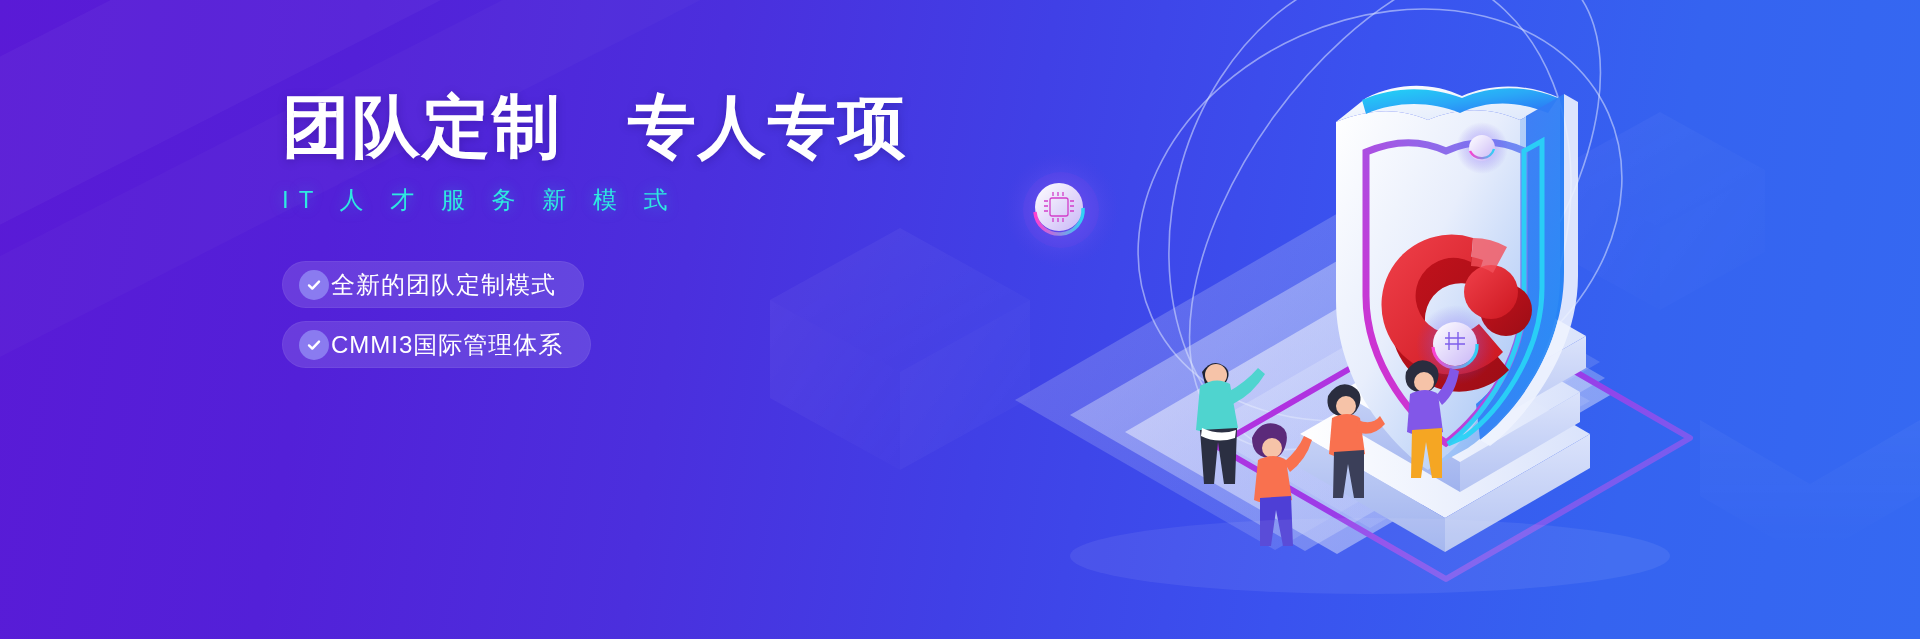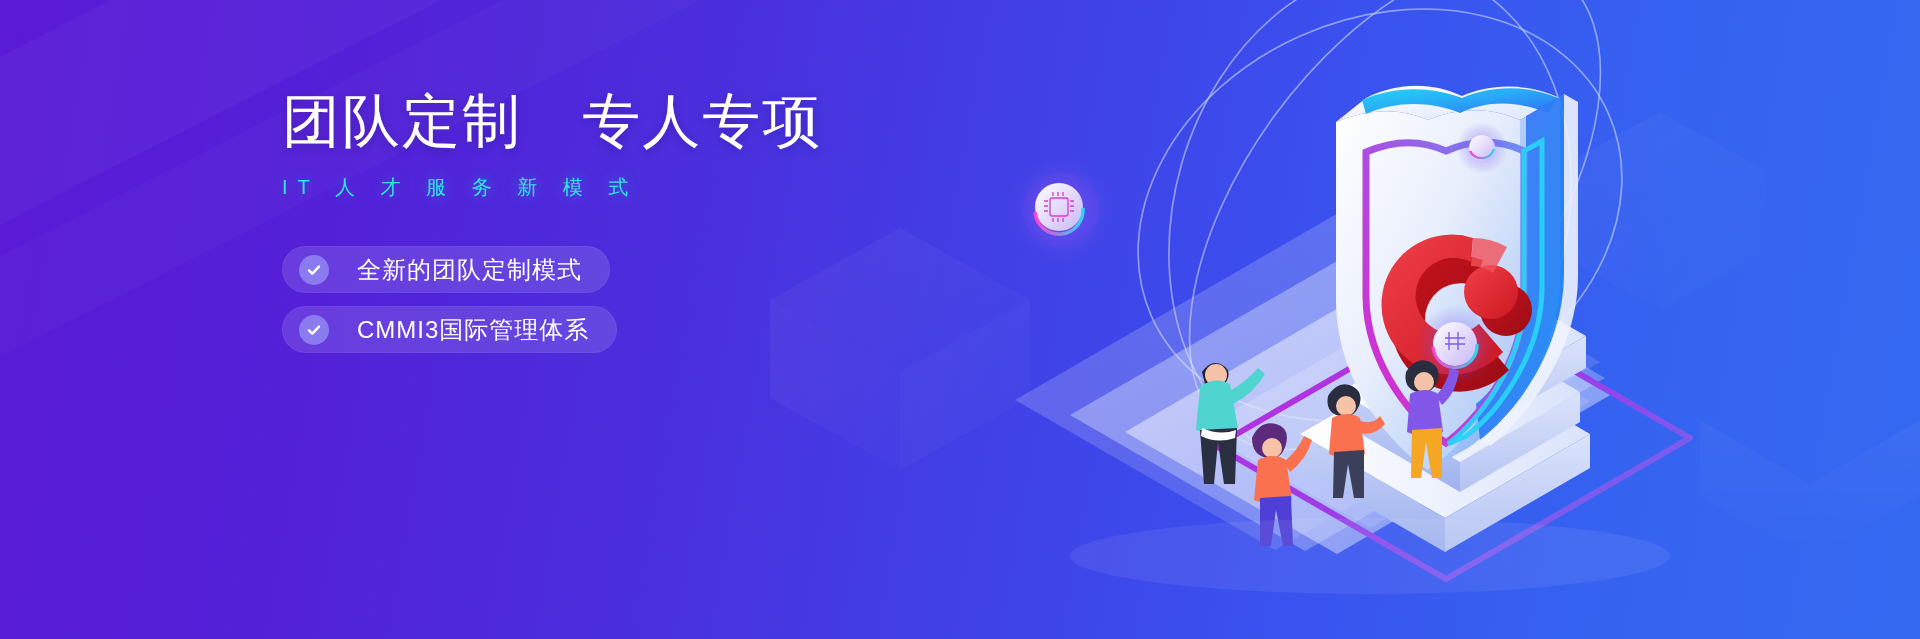--- a/index.html
+++ b/index.html
@@ -18,33 +18,33 @@
   .s1 { left:-380px; top:250px; width:1500px; height:150px; }
   .s2 { left:-420px; top:470px; width:1400px; height:90px; background:rgba(255,255,255,.025)!important; }
   .s3 { left:-300px; top:60px;  width:1100px; height:70px; background:rgba(255,255,255,.022)!important; }
 
   
   .bgblocks { position:absolute; inset:0; pointer-events:none; opacity:.55; }
 
   
   .content { position:absolute; left:282px; top:92px; width:760px; z-index:7; }
   .title {
-    font-size:58px; font-weight:400; color:#ffffff; letter-spacing:2px;
+    font-size:68px; font-weight:700; color:#ffffff; letter-spacing:2px;
     line-height:1.0; white-space:nowrap;
     text-shadow:0 2px 10px rgba(25,0,90,.28);
   }
   .title .gap { display:inline-block; width:24px; }
   .subtitle {
-    margin-top:24px; font-size:20px; font-weight:400; color:#2ee9e0;
+    margin-top:24px; font-size:24px; font-weight:400; color:#2ee9e0;
     letter-spacing:10px; white-space:nowrap;
     text-shadow:0 0 14px rgba(46,233,224,.35);
   }
   .pills { margin-top:45px; }
   .pill {
-    display:flex; align-items:center; gap:28px;
+    display:flex; align-items:center; gap:2px;
     height:47px; padding:0 28px 0 17px; margin-bottom:13px;
     width:max-content; border-radius:24px;
     background:rgba(255,255,255,.13);
     box-shadow:inset 0 0 0 1px rgba(255,255,255,.06);
   }
   .tick {
     width:30px; height:30px; border-radius:50%; flex:0 0 30px;
     background:#8a7bf0; display:flex; align-items:center; justify-content:center;
   }
   .tick svg { display:block; }

